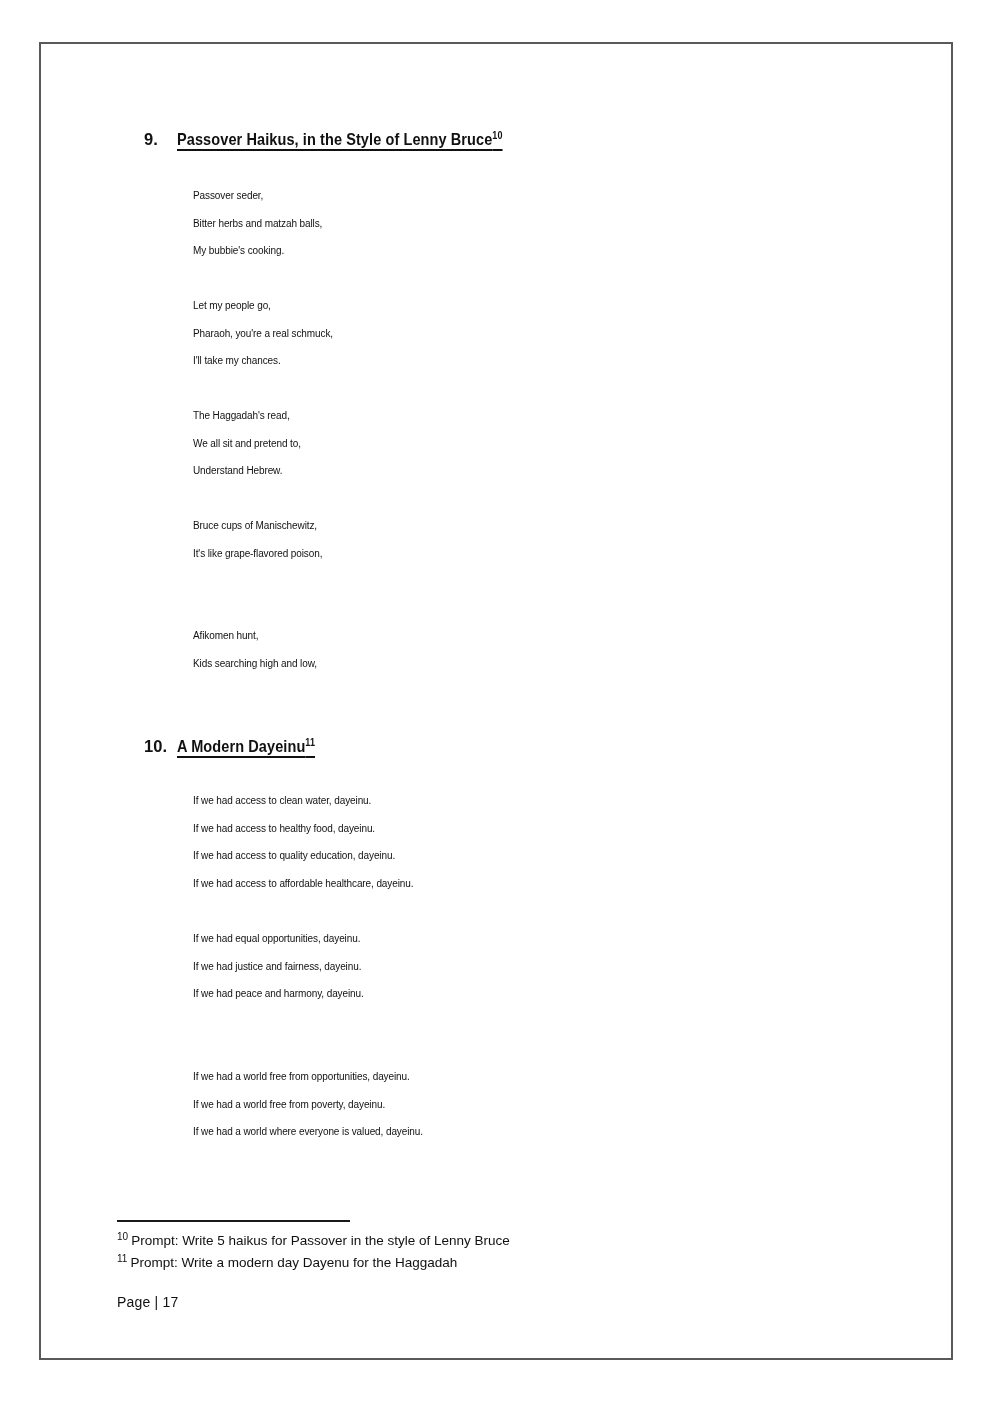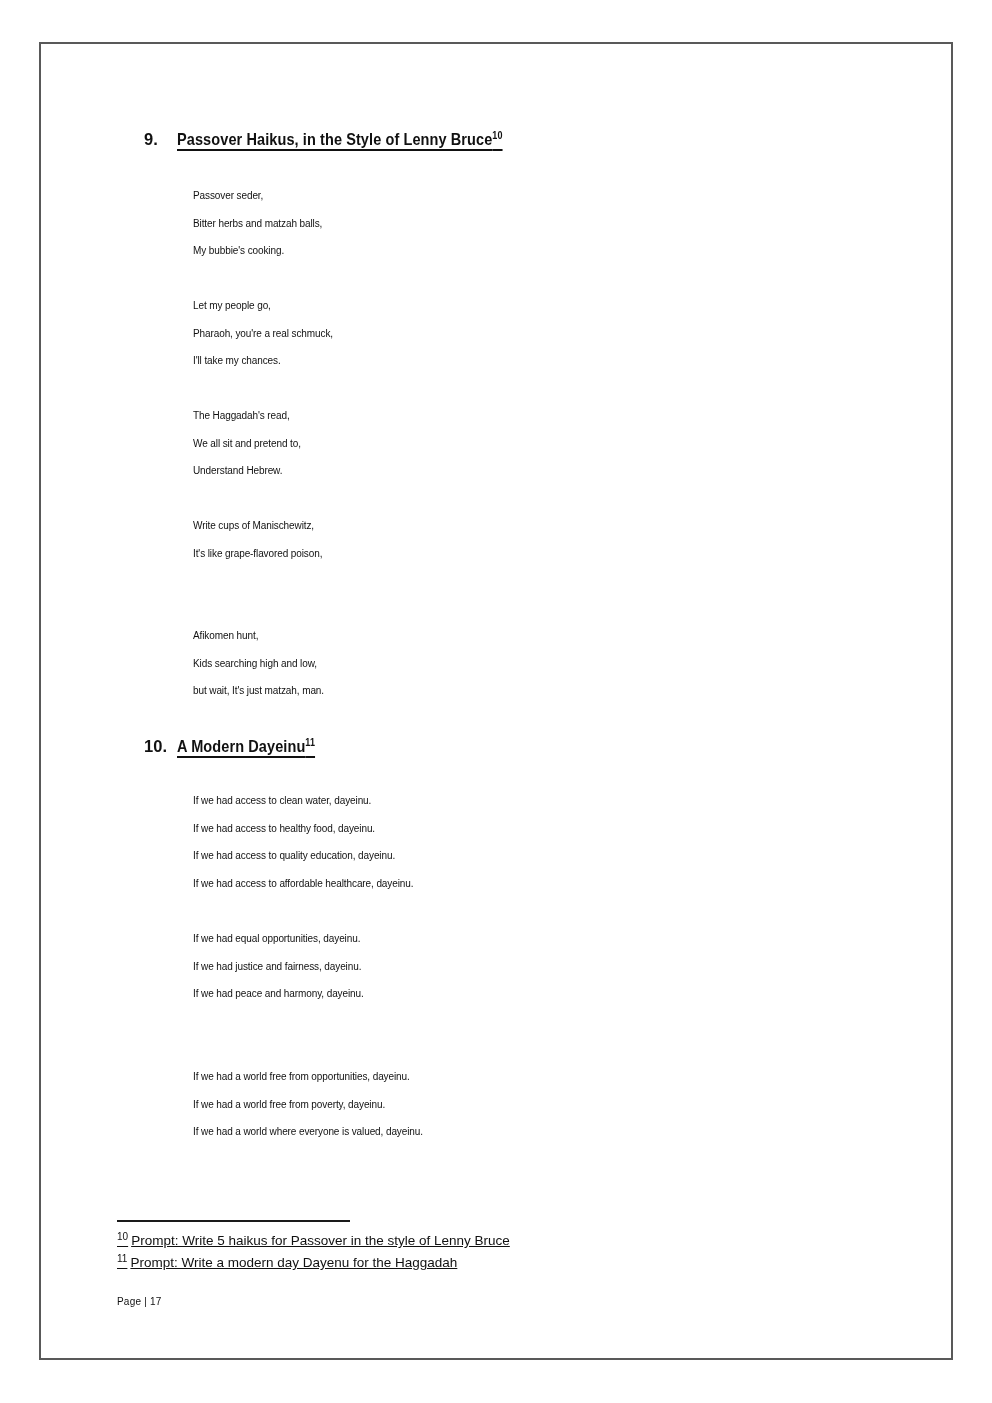--- a/index.html
+++ b/index.html
@@ -57,31 +57,30 @@
   .fn-sep {
     left: 117px; top: 1220px;
     width: 233px; height: 2px;
     background: #1a1a1a;
   }
   .footnote {
     left: 117px;
     font-size: 13.5px;
     line-height: 22px;
     white-space: nowrap;
-    text-decoration: underline;
   }
   .footnote .fn-ref {
     font-size: 10px;
     vertical-align: super;
     line-height: 0;
     margin-right: 3px;
   }
   .pagenum {
     left: 117px; top: 1291px;
-    font-size: 10px;
+    font-size: 14px;
     line-height: 22px;
     letter-spacing: 0.2px;
   }
 </style>
 </head>
 <body>
 
 <div class="canvas">
   <div class="abs frame"></div>
 
@@ -99,27 +98,26 @@
     <div>Let my people go,</div>
     <div>Pharaoh, you're a real schmuck,</div>
     <div>I'll take my chances.</div>
   </div>
   <div class="abs stanza" style="top:402px">
     <div>The Haggadah's read,</div>
     <div>We all sit and pretend to,</div>
     <div>Understand Hebrew.</div>
   </div>
   <div class="abs stanza" style="top:512px">
-    <div>Write cups of Manischewitz,</div>
+    <div>Bruce cups of Manischewitz,</div>
     <div>It's like grape-flavored poison,</div>
   </div>
   <div class="abs stanza" style="top:622px">
     <div>Afikomen hunt,</div>
     <div>Kids searching high and low,</div>
-    <div>but wait, It's just matzah, man.</div>
   </div>
 
   <div class="abs heading" style="top:735px">
     <span class="h-num">10.</span>
     <span class="h-title"><span>A Modern Dayeinu</span><sup>11</sup></span>
   </div>
 
   <div class="abs stanza" style="top:787px">
     <div>If we had access to clean water, dayeinu.</div>
     <div>If we had access to healthy food, dayeinu.</div>

